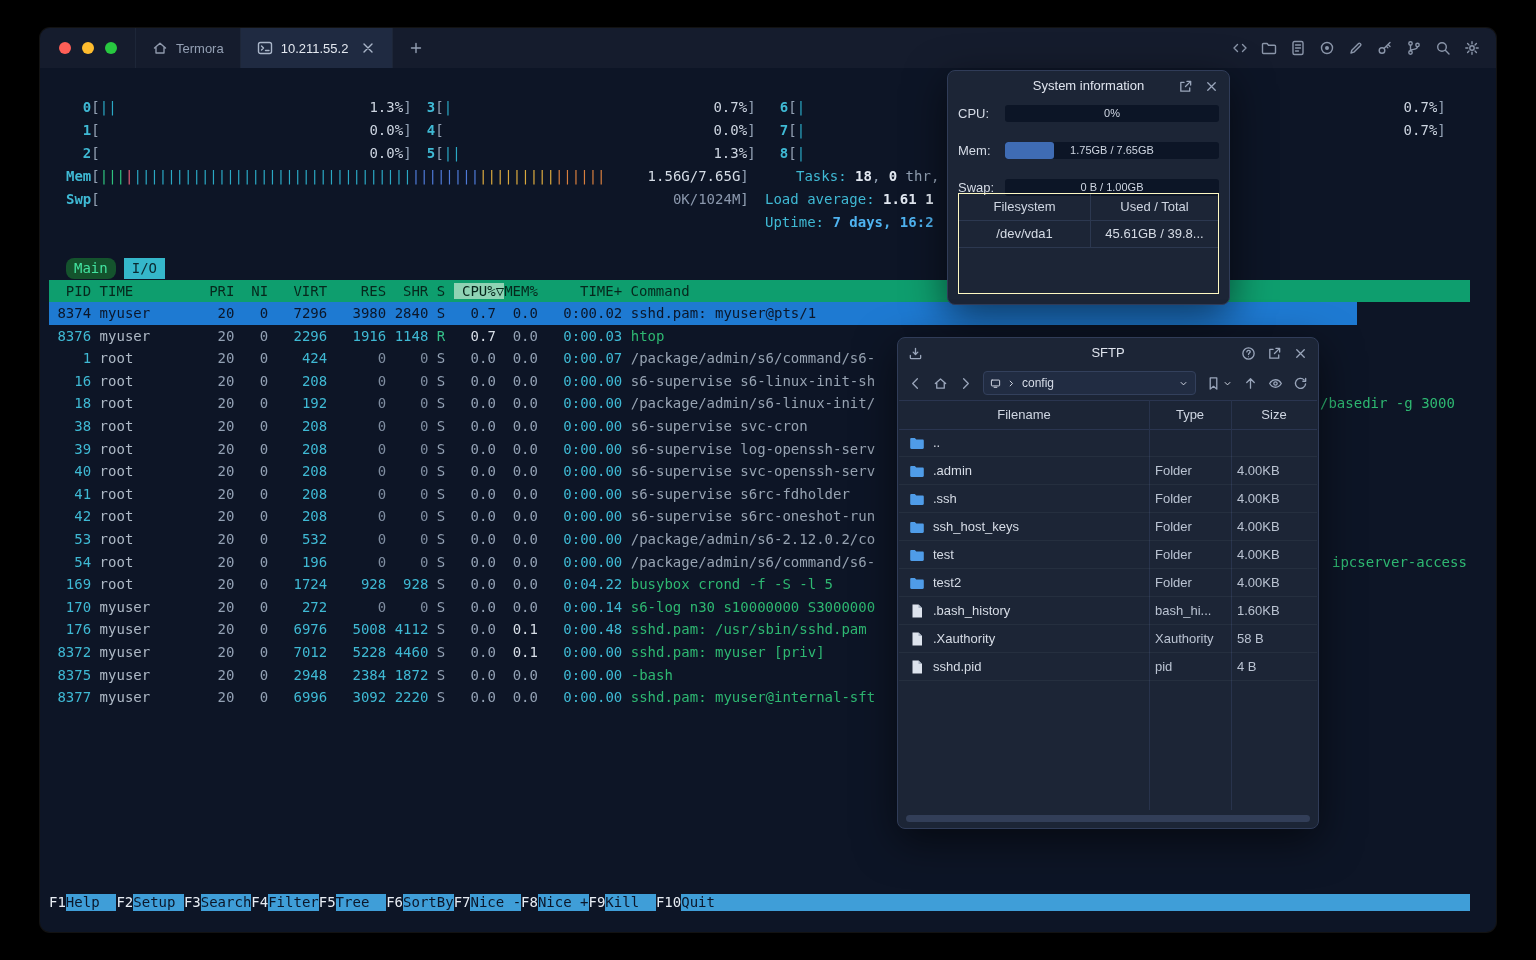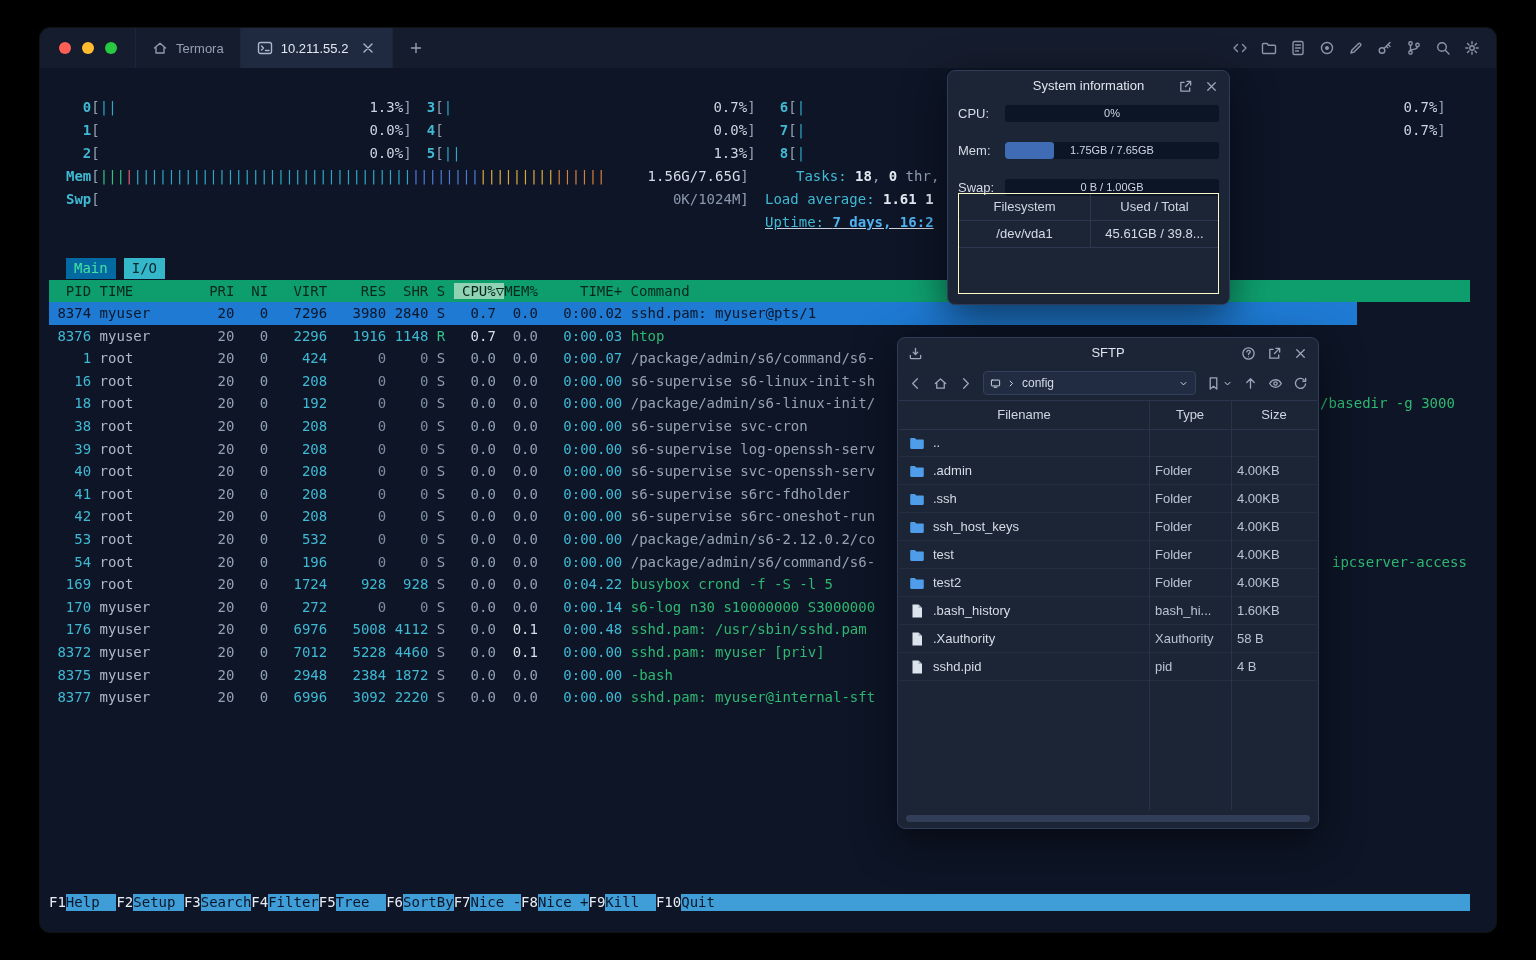--- a/index.html
+++ b/index.html
@@ -42,21 +42,21 @@
   .pipe{letter-spacing:0;}
   .pipe.c{color:#2aa8c4}.pipe.g{color:#2ec27e}.pipe.r{color:#e25d75}
   .pipe.b{color:#4f7ad8}.pipe.y{color:#d9a93e}.pipe.o{color:#d87f3e}
   .lbl{color:#3fb9d4}
   .val{color:#e2e8f1;font-weight:700}
   .dim{color:#93a1b4}
   .upt{color:#4fb3f0;font-weight:700}
 
   .screen-tabs{position:absolute;left:26px;top:190px;height:21px;display:flex;gap:8px;}
   .chip{font-size:14px;line-height:21px;padding:0 8px;cursor:pointer;}
-  .chip-main{background:#0369a1;color:#43e3a0;}
+  .chip-main{background:#14532d;color:#43e3a0;border-radius:8px;}
   .chip-io{background:#35b7ca;color:#0a2830;}
 
   .thead{position:absolute;left:9px;width:1421px;top:212px;height:22px;line-height:22px;
     background:#0e9e6e;color:#06281d;white-space:pre;cursor:pointer;}
   .sortcol{background:#8fd3b4;color:#05241a;}
 
   .trow{position:absolute;left:9px;width:1308px;height:22.6px;line-height:22.6px;white-space:pre;cursor:pointer;}
   .trow.sel{background:#1e7ad2;}
   .trow.sel span{color:#0b1629 !important;}
   .c-pid{color:#3fb9d4}.c-usr{color:#aeb9c6}.c-num{color:#93a1b4}
@@ -230,21 +230,21 @@
         <div class="tline" style="left: 370px; top: 28px;"><span class="mlab">  3</span><span class="brk">[</span><span class="mbar" style="width:36ch"><span class="pipe c">|</span><span class="mpct">0.7%</span></span><span class="brk">]</span></div>
         <div class="tline" style="left: 370px; top: 51px;"><span class="mlab">  4</span><span class="brk">[</span><span class="mbar" style="width:36ch"><span class="pipe c"></span><span class="mpct">0.0%</span></span><span class="brk">]</span></div>
         <div class="tline" style="left: 370px; top: 74px;"><span class="mlab">  5</span><span class="brk">[</span><span class="mbar" style="width:36ch"><span class="pipe c">||</span><span class="mpct">1.3%</span></span><span class="brk">]</span></div>
         <div class="tline" style="left: 723px; top: 28px;"><span class="mlab">  6</span><span class="brk">[</span><span class="mbar" style="width:76ch"><span class="pipe c">|</span><span class="mpct">0.7%</span></span><span class="brk">]</span></div>
         <div class="tline" style="left: 723px; top: 51px;"><span class="mlab">  7</span><span class="brk">[</span><span class="mbar" style="width:76ch"><span class="pipe c">|</span><span class="mpct">0.7%</span></span><span class="brk">]</span></div>
         <div class="tline" style="left: 723px; top: 74px;"><span class="mlab">  8</span><span class="brk">[</span><span class="pipe c">|</span></div>
         <div class="tline" style="left: 26px; top: 97px;"><span class="mlab">Mem</span><span class="brk">[</span><span class="mbar" style="width:76ch"><span><span class="pipe g">|||</span><span class="pipe r">|</span><span class="pipe c">|||||||||||||||||||||||||||||||||</span><span class="pipe b">||||||||</span><span class="pipe y">|||||||||</span><span class="pipe o">||||||</span></span><span class="mval">1.56G/7.65G</span></span><span class="brk">]</span></div>
         <div class="tline" style="left: 26px; top: 120px;"><span class="mlab">Swp</span><span class="brk">[</span><span class="mbar" style="width:76ch"><span></span><span class="mval dim">0K/1024M</span></span><span class="brk">]</span></div>
         <div class="tline" style="left: 756px; top: 97px;"><span class="lbl">Tasks: </span><span class="val">18</span><span class="dim">, </span><span class="val">0</span><span class="dim"> thr, </span><span class="val">0</span></div>
         <div class="tline" style="left: 725px; top: 120px;"><span class="lbl">Load average: </span><span class="val">1.61 1</span></div>
-        <div class="tline" style="left: 725px; top: 143px; text-decoration: underline;"><span class="lbl">Uptime: </span><span class="upt">7 days, 16:2</span></div>
+        <div class="tline" style="left: 725px; top: 143px;"><span class="lbl">Uptime: </span><span class="upt">7 days, 16:2</span></div>
         <div class="screen-tabs">
           <span class="chip chip-main">Main</span>
           <span class="chip chip-io">I/O</span>
         </div>
         <div class="thead"><span>  PID TIME         PRI  NI   VIRT    RES  SHR S </span><span class="sortcol"> CPU%▽</span><span>MEM%     TIME+ Command</span></div>
         <div class="trow sel" style="top: 234px;"><span class="c-pid"> 8374</span><span class=""> </span><span class="c-usr">myuser   </span><span class="c-num">     20</span><span class="c-num">   0</span><span class="c-cyan">   7296</span><span class="c-cyan">   3980</span><span class="c-cyan"> 2840</span><span class=""> </span><span class="c-num">S</span><span class="c-val">   0.7</span><span class="c-val0">  0.0</span><span class="c-cyan">   0:00.02</span><span class=""> </span><span class="c-green">sshd.pam: myuser@pts/1</span></div>
         <div class="trow" style="top: 256.6px;"><span class="c-pid"> 8376</span><span class=""> </span><span class="c-usr">myuser   </span><span class="c-num">     20</span><span class="c-num">   0</span><span class="c-cyan">   2296</span><span class="c-cyan">   1916</span><span class="c-cyan"> 1148</span><span class=""> </span><span class="c-run">R</span><span class="c-val">   0.7</span><span class="c-val0">  0.0</span><span class="c-cyan">   0:00.03</span><span class=""> </span><span class="c-green">htop</span></div>
         <div class="trow" style="top: 279.2px;"><span class="c-pid">    1</span><span class=""> </span><span class="c-usr">root     </span><span class="c-num">     20</span><span class="c-num">   0</span><span class="c-cyan">    424</span><span class="c-dim">      0</span><span class="c-dim">    0</span><span class=""> </span><span class="c-num">S</span><span class="c-val0">   0.0</span><span class="c-val0">  0.0</span><span class="c-cyan">   0:00.07</span><span class=""> </span><span class="c-gray">/package/admin/s6/command/s6-</span></div>
         <div class="trow" style="top: 301.8px;"><span class="c-pid">   16</span><span class=""> </span><span class="c-usr">root     </span><span class="c-num">     20</span><span class="c-num">   0</span><span class="c-cyan">    208</span><span class="c-dim">      0</span><span class="c-dim">    0</span><span class=""> </span><span class="c-num">S</span><span class="c-val0">   0.0</span><span class="c-val0">  0.0</span><span class="c-cyan">   0:00.00</span><span class=""> </span><span class="c-gray">s6-supervise s6-linux-init-sh</span></div>
         <div class="trow" style="top: 324.4px;"><span class="c-pid">   18</span><span class=""> </span><span class="c-usr">root     </span><span class="c-num">     20</span><span class="c-num">   0</span><span class="c-cyan">    192</span><span class="c-dim">      0</span><span class="c-dim">    0</span><span class=""> </span><span class="c-num">S</span><span class="c-val0">   0.0</span><span class="c-val0">  0.0</span><span class="c-cyan">   0:00.00</span><span class=""> </span><span class="c-gray">/package/admin/s6-linux-init/</span></div>

